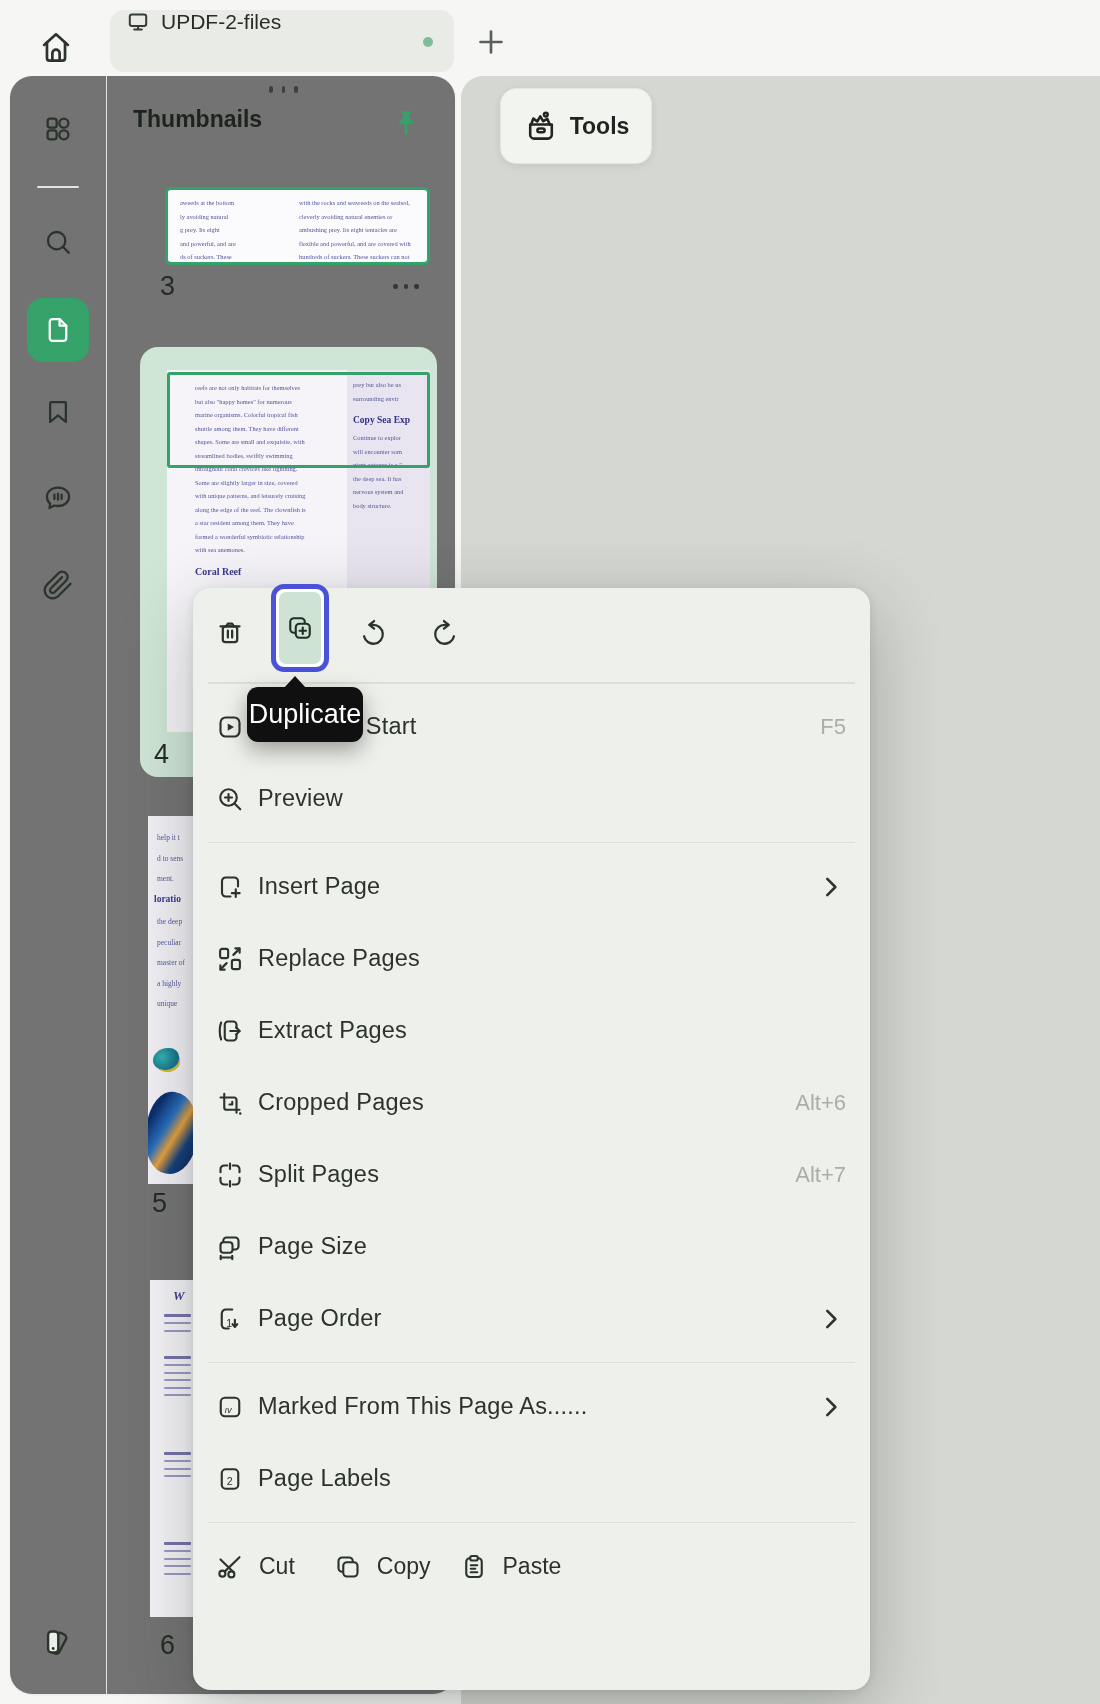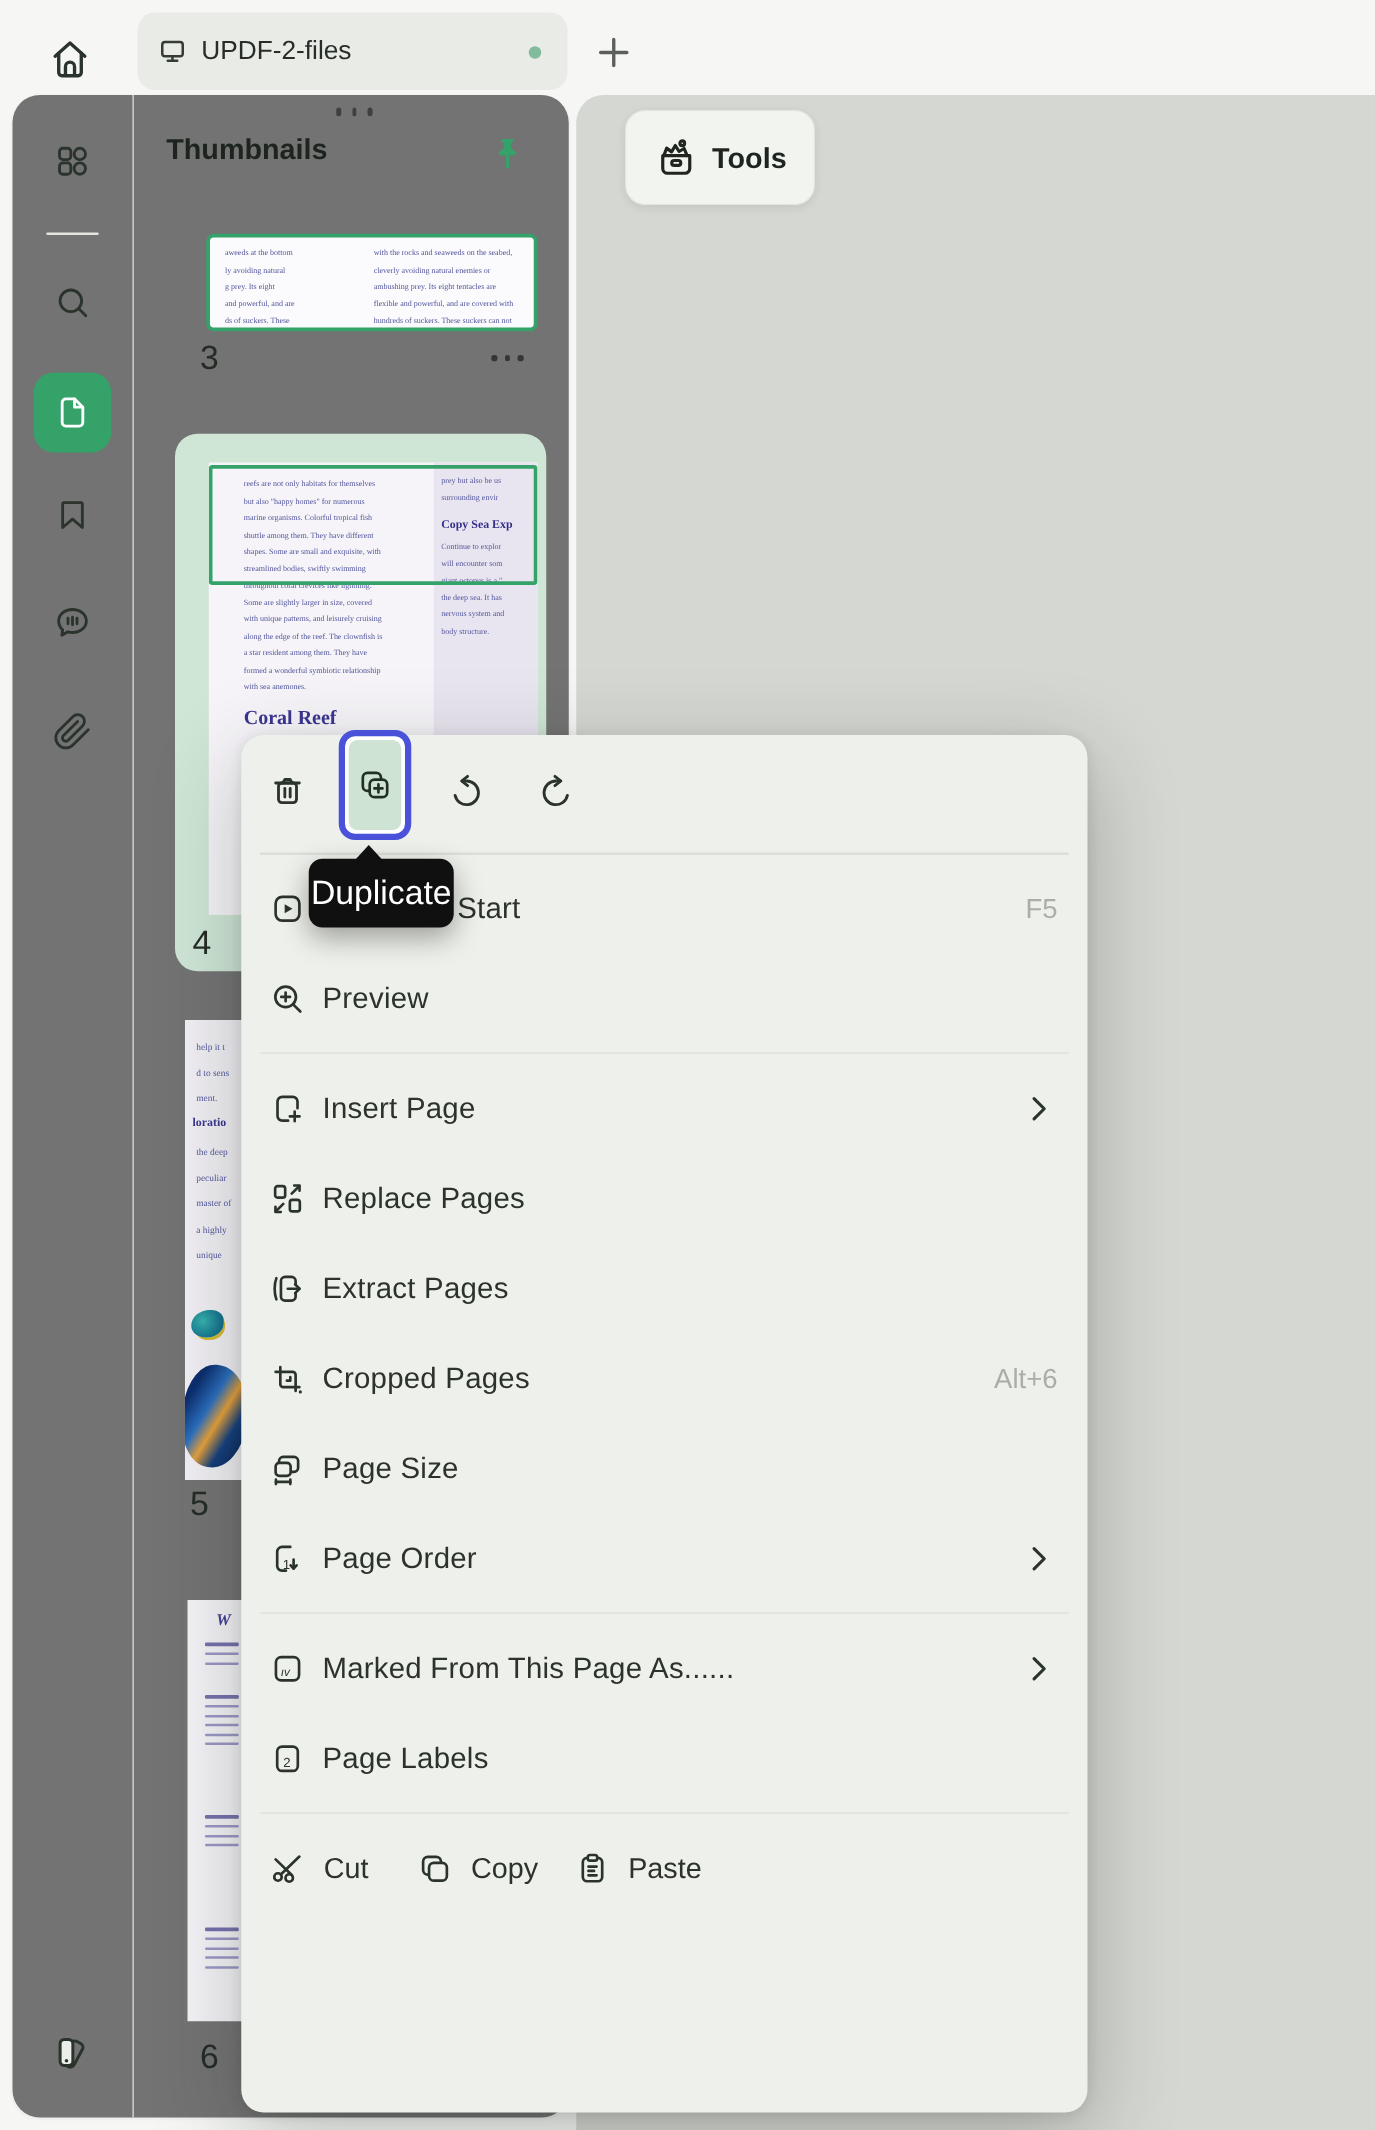--- a/index.html
+++ b/index.html
@@ -3,21 +3,21 @@
 <meta charset="utf-8">
 <style>
   html,body{margin:0;padding:0;background:#f6f7f5;}
   *{box-sizing:border-box;}
   .stage{position:relative;width:1100px;height:1704px;overflow:hidden;
          font-family:"Liberation Sans",sans-serif;color:#272d28;}
 
   
   .home-btn{position:absolute;left:37px;top:28px;width:38px;height:38px;color:#2a332c;}
   .tab{position:absolute;left:110px;top:10px;width:344px;height:62px;background:#e8ebe6;
-       border-radius:14px;display:flex;align-items:center;padding-left:16px;}
+       border-radius:14px;display:flex;padding-left:16px;}
   .tab .mon{width:24px;height:24px;color:#353c36;}
   .tab-title{margin-left:11px;font-size:21px;color:#272d28;}
   .tab-dot{position:absolute;left:313px;top:27px;width:10px;height:10px;border-radius:50%;}
   .newtab-btn{position:absolute;left:474px;top:25px;width:34px;height:34px;color:#5a5f5a;}
 
   
   .panel{position:absolute;left:10px;top:76px;width:445px;height:1618px;background:#737373;
          border-radius:22px;box-shadow:0 1px 3px rgba(0,0,0,.05);}
   .panel-handle{position:absolute;left:259px;top:10px;display:flex;gap:9px;}
   .panel-handle i{width:3.5px;height:7px;border-radius:2px;background:#3c413c;display:block;}
@@ -40,21 +40,21 @@
   .num3{position:absolute;left:150px;top:195px;}
   .dots3{position:absolute;left:383px;top:208px;display:flex;gap:6px;}
   .dots3 i{width:4.5px;height:4.5px;border-radius:50%;background:#333833;display:block;}
 
   .p4wrap{position:absolute;left:130px;top:271px;width:297px;height:430px;border-radius:18px;
           background:#cfe6d6;}
   .p4page{position:absolute;left:27px;top:23px;width:263px;height:362px;background:#f6f4f8;overflow:hidden;}
   .p4rightbg{position:absolute;left:180px;top:0;width:83px;height:100%;background:#e9e5f0;}
   .p4leftcol{position:absolute;left:28px;top:11px;width:146px;}
   .p4lefthead{position:absolute;left:28px;top:196px;font-family:"Liberation Serif",serif;font-weight:700;
-              font-size:16px;color:#3a3590;}
+              font-size:10px;color:#3a3590;}
   .p4rightcol{position:absolute;left:186px;top:8px;width:76px;}
   .p4righthead{font-family:"Liberation Serif",serif;font-weight:700;font-size:9.5px;color:#332f8a;
                margin:10px 0 6px 0;white-space:nowrap;}
   .p4greenbox{position:absolute;left:0;top:2px;width:100%;height:96px;border:3px solid #35a269;
               border-radius:3px;}
   .p4num{position:absolute;left:14px;top:392px;}
 
   .thumb5{position:absolute;left:138px;top:740px;width:265px;height:368px;background:#f2f0f5;overflow:hidden;}
   .thumb5 .tline{font-family:"Liberation Serif",serif;font-size:7.5px;line-height:20.5px;color:#54579e;
                  white-space:nowrap;}
@@ -476,20 +476,33 @@
               <path d="M11.6 13.2h2.2v-2.2"></path>
               <circle cx="20.2" cy="20.4" r="1" fill="currentColor" stroke="none"></circle>
             </svg>
           </span>
           <span class="menu-label">Cropped Pages</span>
           <span class="menu-shortcut">Alt+6</span>
         </div>
         <div class="menu-row">
           <span class="icon">
             <svg viewBox="0 0 24 24" fill="none" stroke="currentColor" stroke-width="1.7" stroke-linecap="round" stroke-linejoin="round">
+              <path d="M9.8 4.4H7.4a3 3 0 0 0-3 3v2.4"></path>
+              <path d="M14.2 4.4h2.4a3 3 0 0 1 3 3v2.4"></path>
+              <path d="M9.8 19.6H7.4a3 3 0 0 1-3-3v-2.4"></path>
+              <path d="M14.2 19.6h2.4a3 3 0 0 0 3-3v-2.4"></path>
+              <path d="M12 2.8v4.4M12 16.8v4.4"></path>
+            </svg>
+          </span>
+          <span class="menu-label">Split Pages</span>
+          <span class="menu-shortcut">Alt+7</span>
+        </div>
+        <div class="menu-row">
+          <span class="icon">
+            <svg viewBox="0 0 24 24" fill="none" stroke="currentColor" stroke-width="1.7" stroke-linecap="round" stroke-linejoin="round">
               <rect x="6.6" y="4.4" width="12.2" height="9.6" rx="2.6"></rect>
               <rect x="4.4" y="8.2" width="9.6" height="8.4" rx="2.4" fill="#eef0eb"></rect>
               <path d="M4.6 20.4h9.2"></path>
               <path d="M4.6 19v2.8M13.8 19v2.8"></path>
             </svg>
           </span>
           <span class="menu-label">Page Size</span>
         </div>
         <div class="menu-row">
           <span class="icon">

